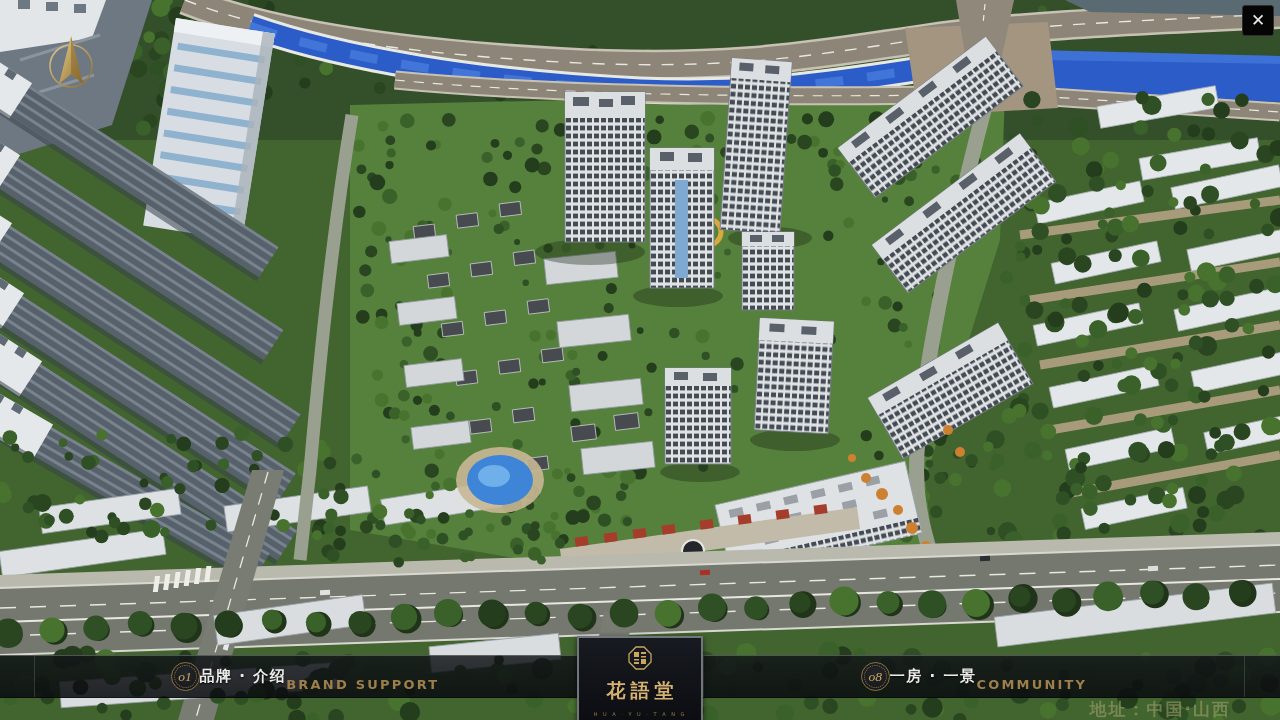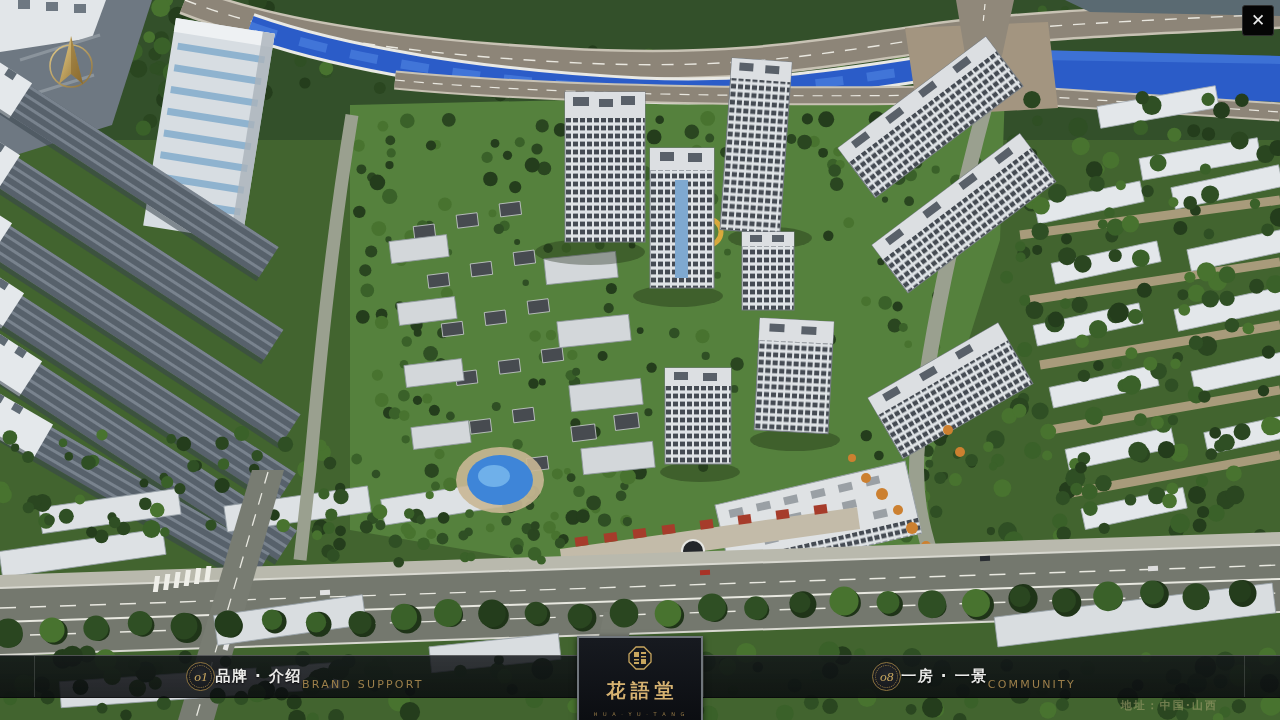--- a/index.html
+++ b/index.html
@@ -35,34 +35,34 @@
   .badge{width:29px;height:29px;border-radius:50%;border:1px solid var(--goldDeep);
     display:flex;align-items:center;justify-content:center;flex:0 0 29px;
     background:radial-gradient(circle at 50% 40%,#23262b,#121418);}
   .badge i{display:flex;align-items:center;justify-content:center;width:23px;height:23px;
     border-radius:50%;border:1px dotted var(--goldDeep);
     font-family:"Liberation Serif","DejaVu Serif",serif;font-style:italic;
     font-size:13.5px;color:var(--gold);}
   .labels{display:flex;flex-direction:row;align-items:center;}
   .zh{font-size:15px;font-weight:bold;color:var(--txt);letter-spacing:1.5px;line-height:17px;
       text-shadow:0 1px 2px rgba(0,0,0,.8);white-space:nowrap;}
-  .en{font-size:11px;font-weight:normal;color:var(--goldDim);letter-spacing:2.2px;line-height:9px;
+  .en{font-size:13px;font-weight:bold;color:var(--goldDim);letter-spacing:2.2px;line-height:9px;
       margin-top:16px;white-space:nowrap;}
 
   
   .logo-panel{position:absolute;left:50%;transform:translateX(-50%);top:636px;width:126px;height:90px;
     background:linear-gradient(#171a20,#0b0d11);
     border:2px solid #70767c;border-bottom:2px solid #3a3f45;
     box-shadow:0 2px 6px rgba(0,0,0,.6);
     display:flex;flex-direction:column;align-items:center;justify-content:center;gap:10px;z-index:5;}
   .logo-title{font-family:"Liberation Serif","DejaVu Serif",serif;font-weight:bold;
     font-size:19px;color:#d6b271;letter-spacing:5px;text-indent:5px;line-height:21px;}
   .logo-sub{font-size:5px;color:var(--goldDim);letter-spacing:2px;line-height:6px;}
 
-  .address{position:absolute;right:62px;top:698px;font-size:11px;font-weight:bold;
+  .address{position:absolute;right:49px;top:698px;font-size:17px;font-weight:bold;
     color:rgba(158,158,108,.6);letter-spacing:2px;}
 </style>
 </head>
 <body>
 
 <div class="stage">
 
 <svg class="scene" id="scene" viewBox="0 0 1280 720" preserveAspectRatio="none">
   <defs>
     <pattern id="win" width="7" height="8" patternUnits="userSpaceOnUse">

